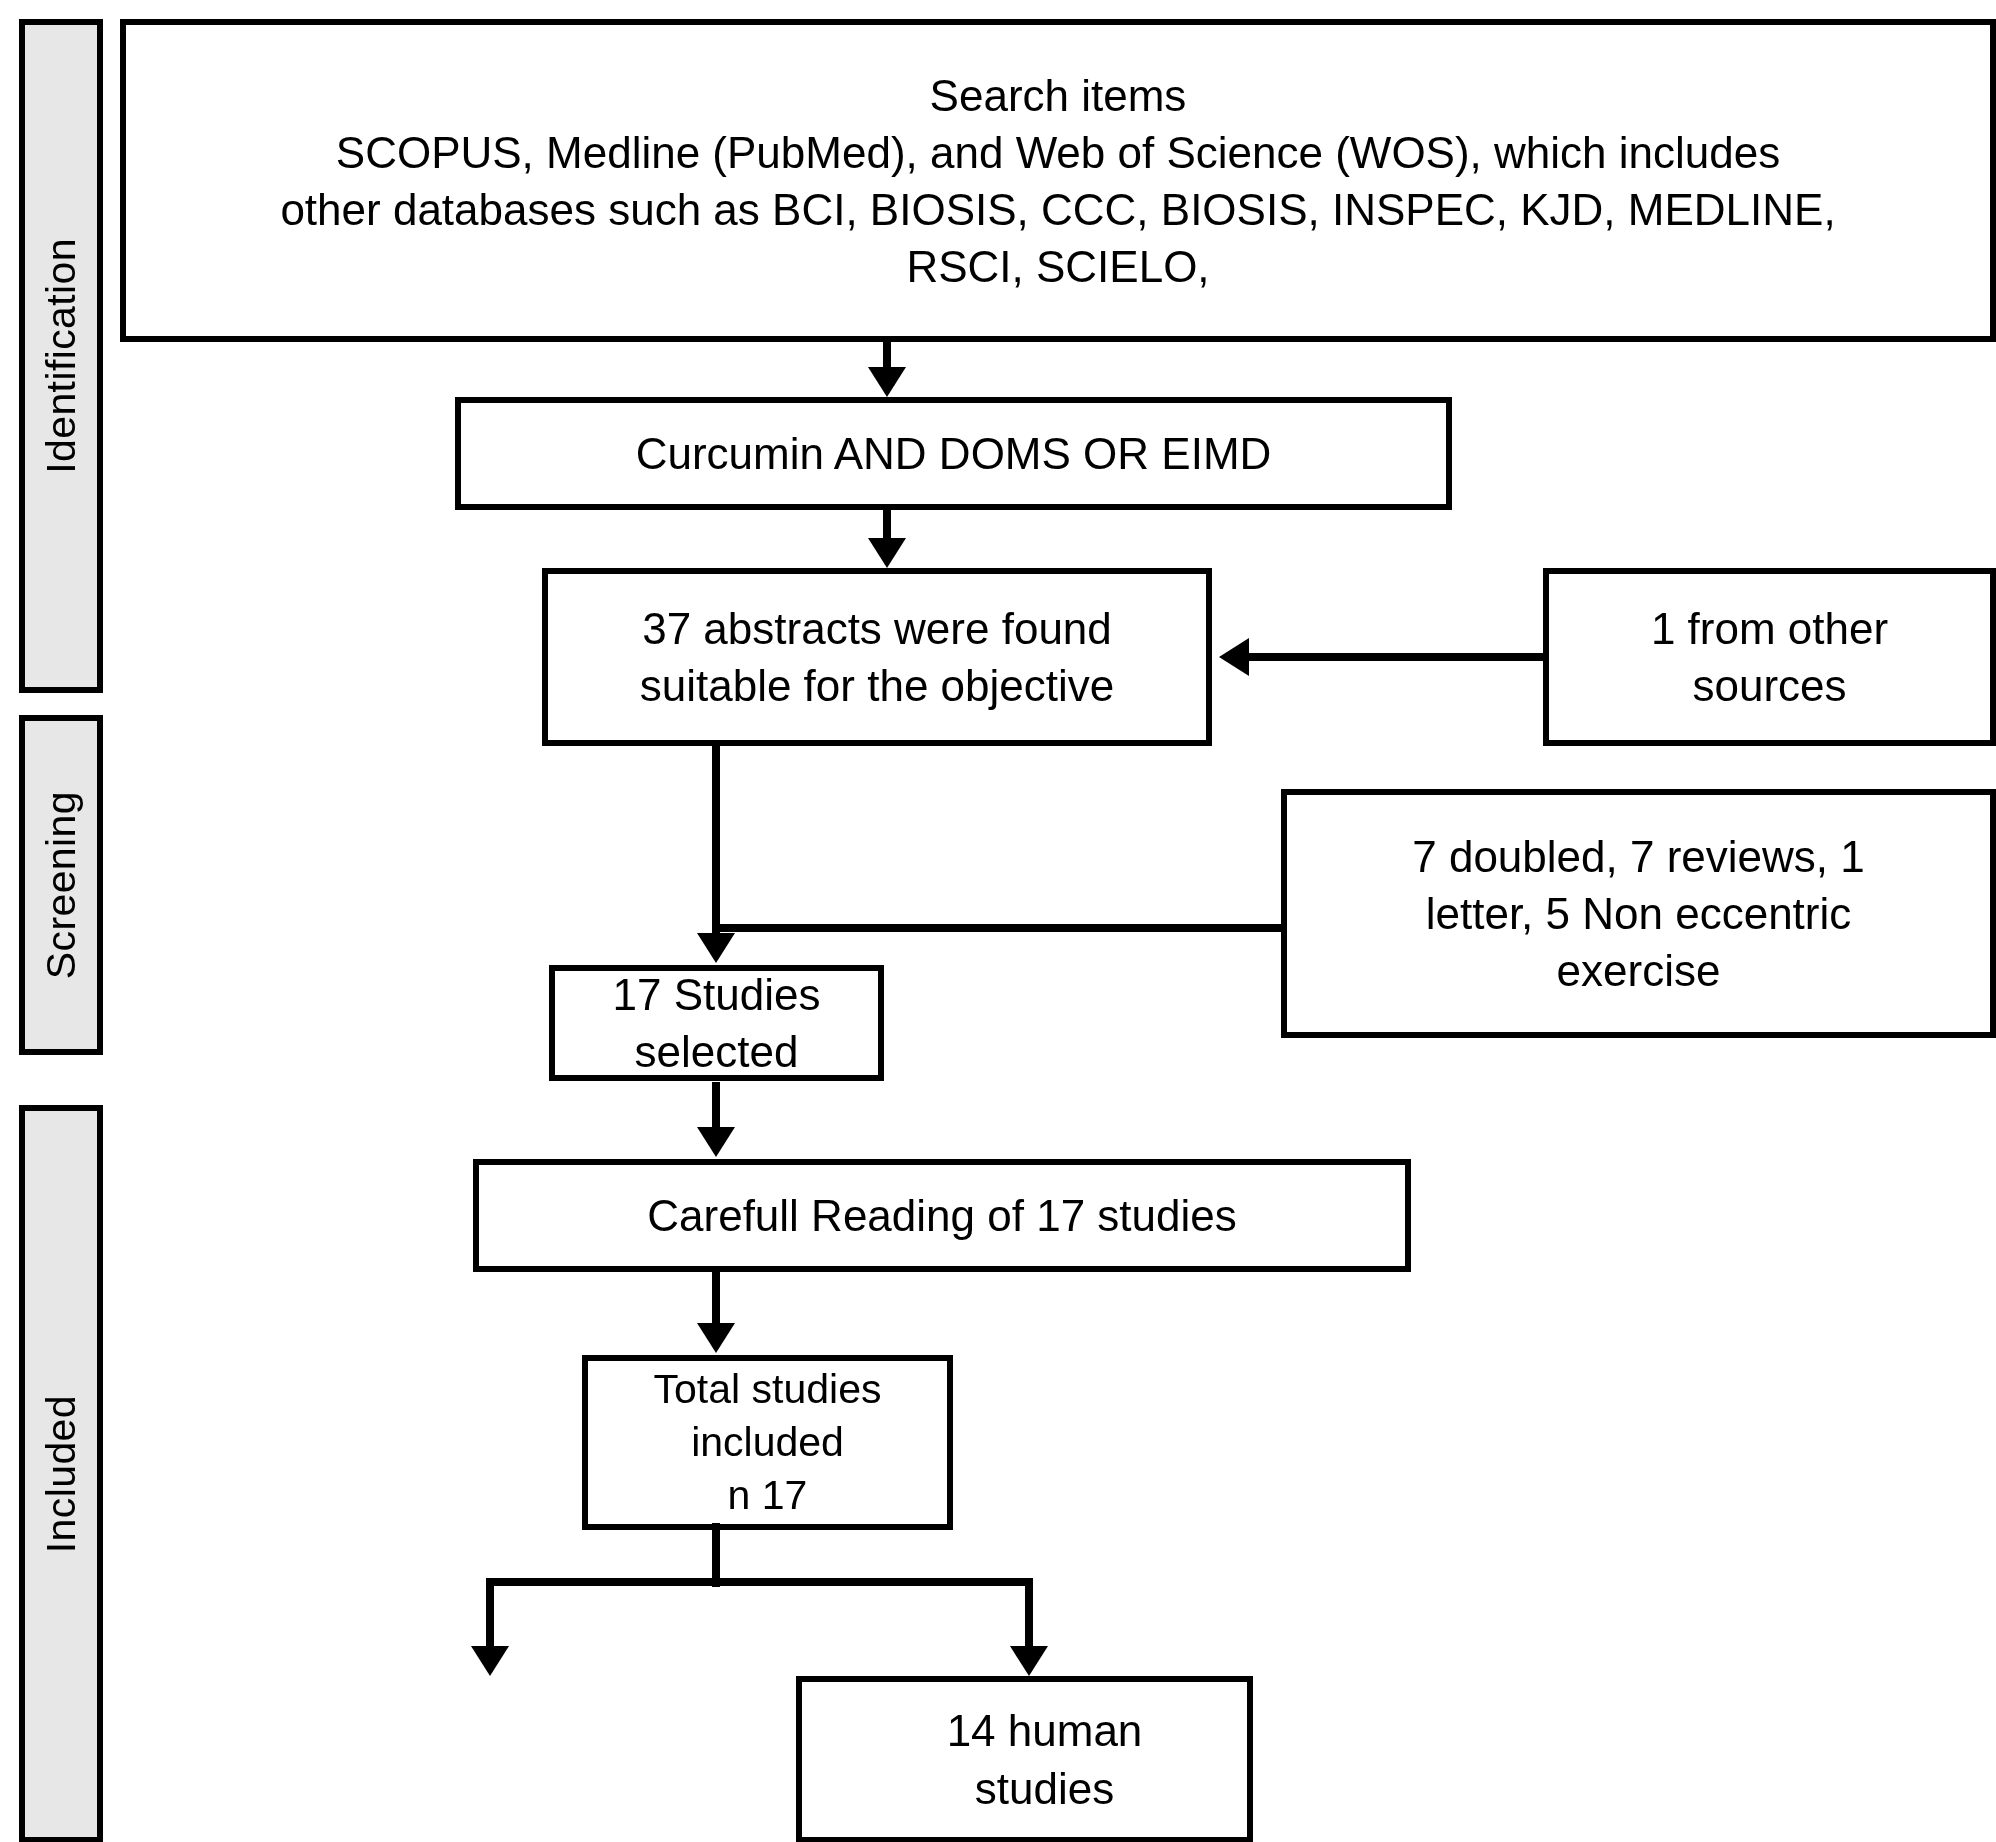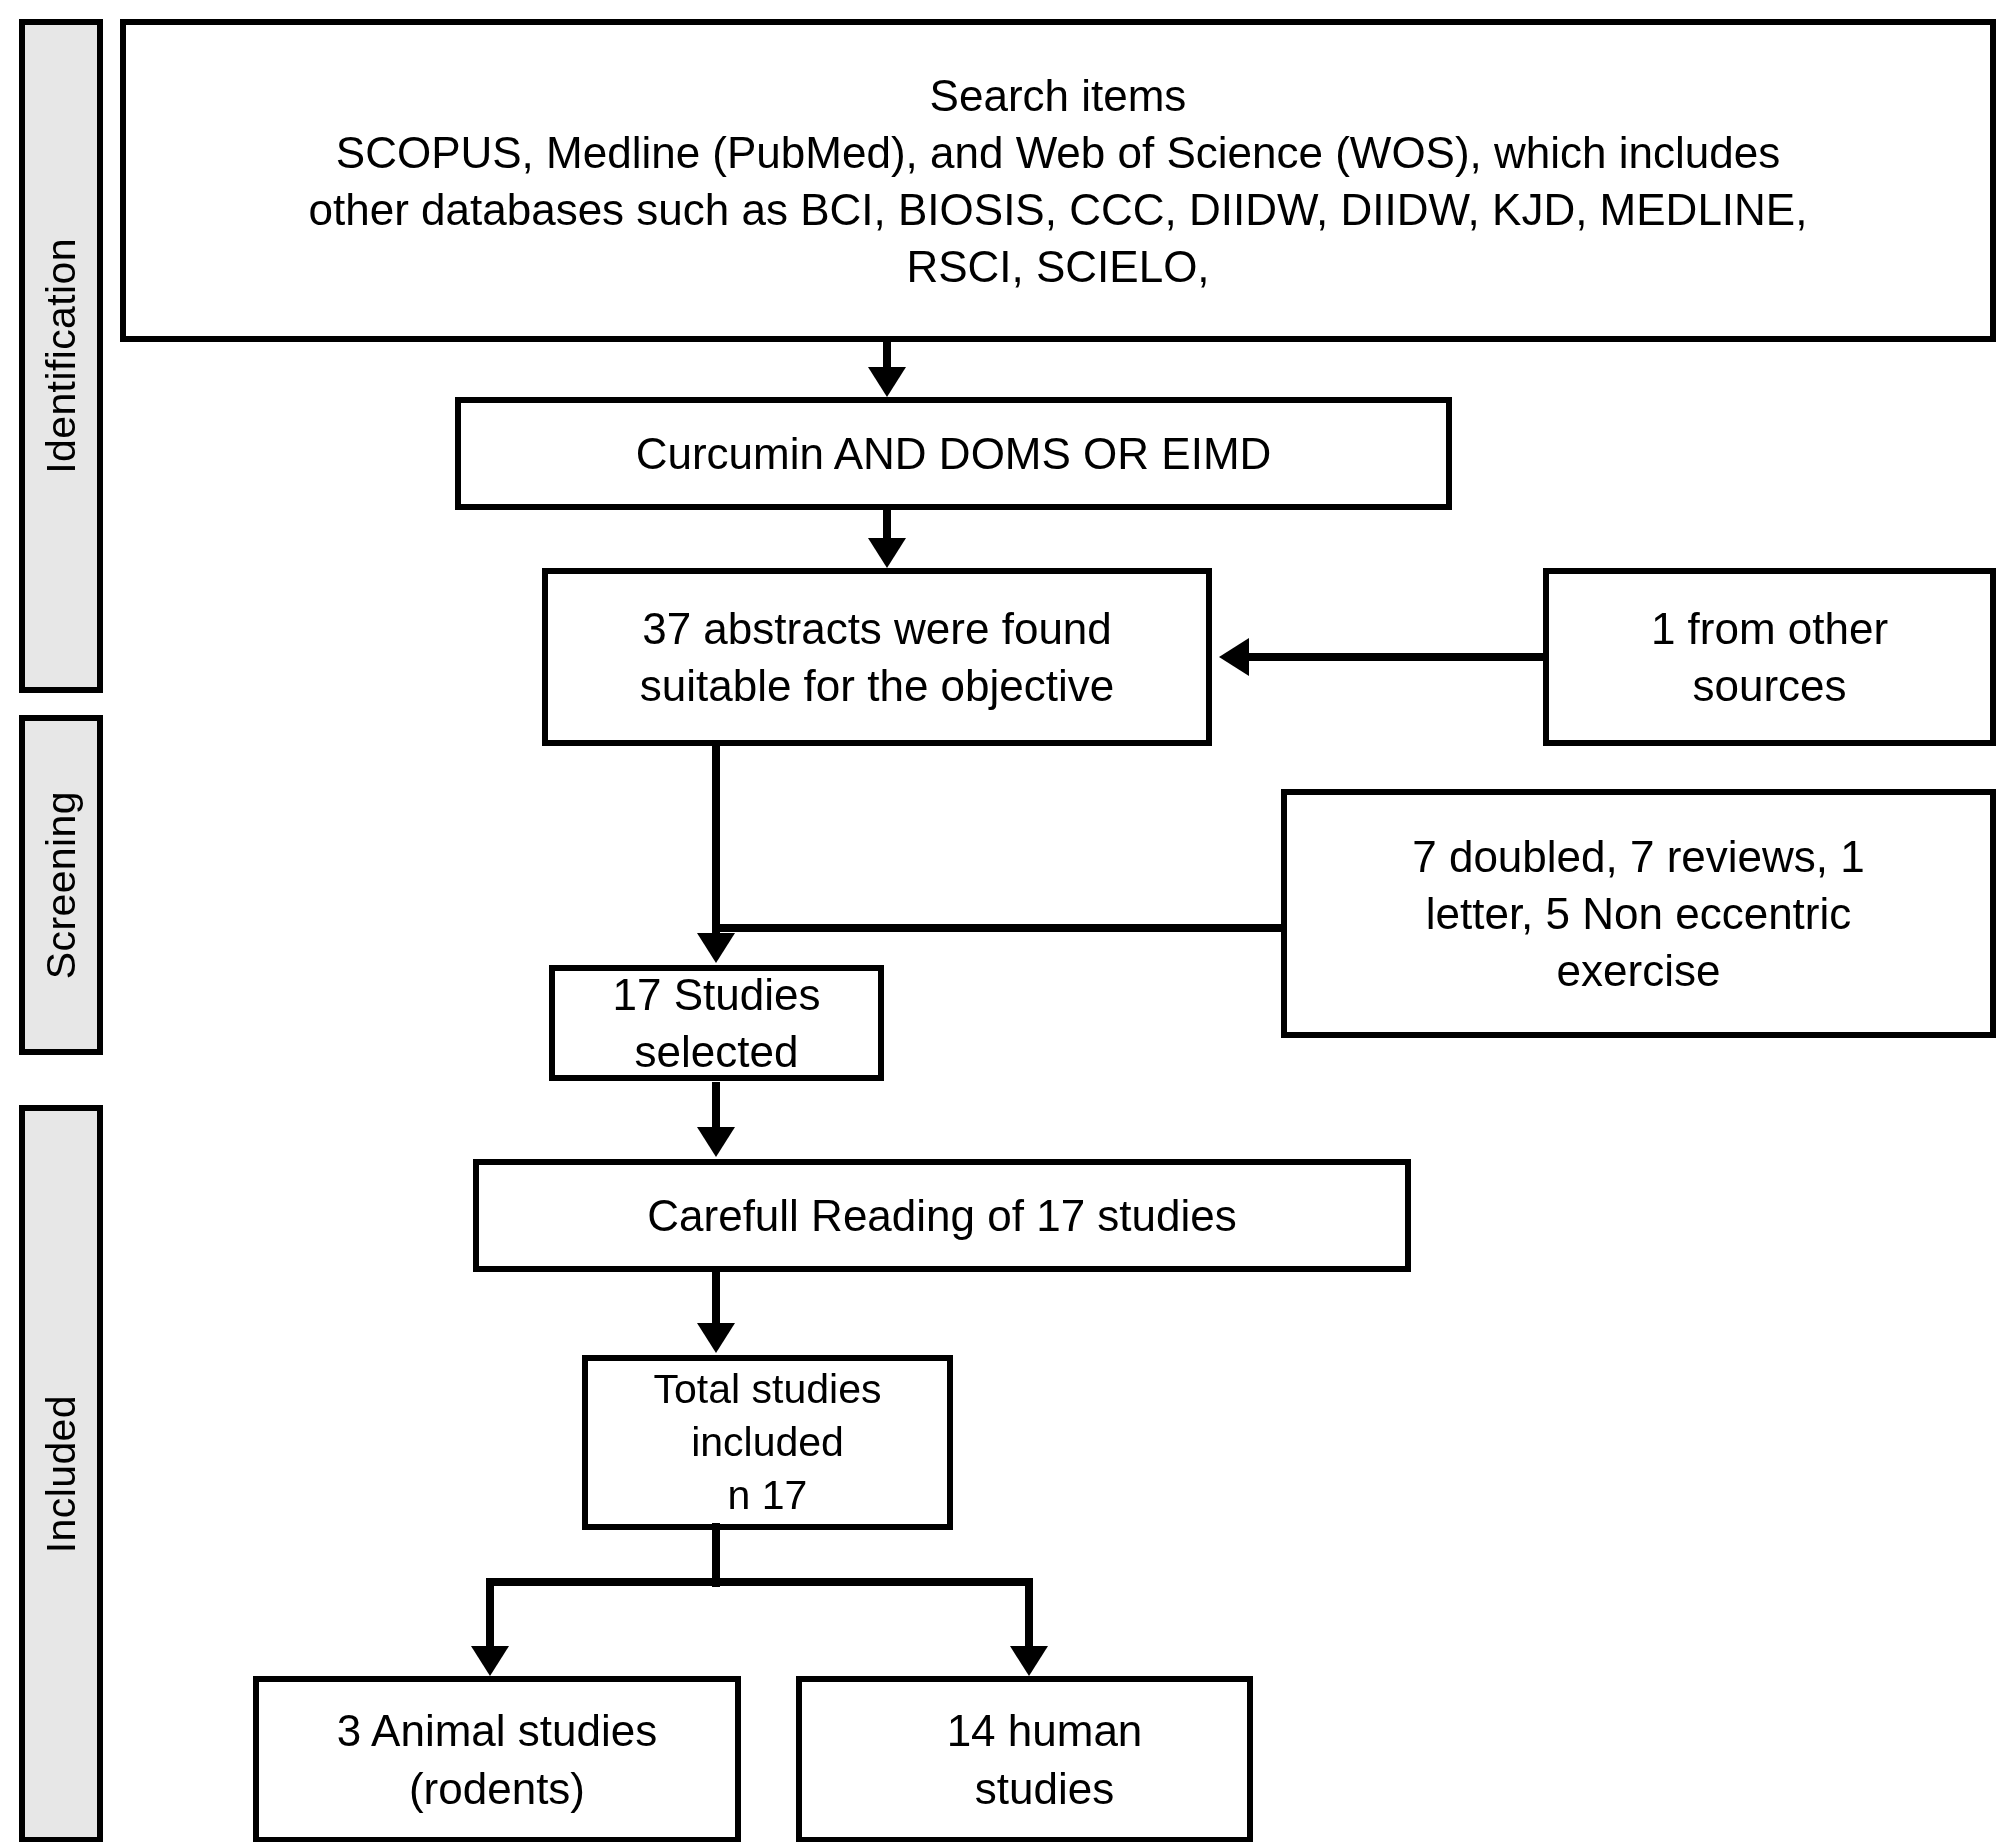--- a/index.html
+++ b/index.html
@@ -96,21 +96,21 @@
     <span class="stage-label">Screening</span>
   </div>
 
   <div class="stage" style="left:19.4px; top:1105px; width:84px; height:738px;">
     <span class="stage-label">Included</span>
   </div>
 
   <div class="node fs-big" style="left:120px; top:19.4px; width:1876px; height:323px;">
     <span class="txt">Search items
 SCOPUS, Medline (PubMed), and Web of Science (WOS), which includes
-other databases such as BCI, BIOSIS, CCC, DIIDW, DIIDW, KJD, MEDLINE,
+other databases such as BCI, BIOSIS, CCC, BIOSIS, INSPEC, KJD, MEDLINE,
 RSCI, SCIELO,</span>
   </div>
 
   <div class="vline" style="left:883px; top:342px; width:8px; height:26.5px;"></div>
   <div class="arrow-down" style="left:868px; top:367px;"></div>
 
   <div class="node fs-big" style="left:455px; top:397px; width:997px; height:113px;">
     <span class="txt">Curcumin AND DOMS OR EIMD</span>
   </div>
 
@@ -160,24 +160,20 @@
 n 17</span>
   </div>
 
   <div class="vline" style="left:712px; top:1523px; width:8px; height:64px;"></div>
   <div class="hline" style="left:486px; top:1578px; width:547px; height:8px;"></div>
   <div class="vline" style="left:486px; top:1578px; width:8px; height:71px;"></div>
   <div class="vline" style="left:1025px; top:1578px; width:8px; height:71px;"></div>
   <div class="arrow-down" style="left:471px; top:1646px;"></div>
   <div class="arrow-down" style="left:1010px; top:1646px;"></div>
 
-  <div class="node fs-big" style="left:253px; top:1676px; width:488px; height:167px;">
-    <span class="txt">3 Animal studies
-(rodents)</span>
-  </div>
 
   <div class="node fs-big" style="left:796px; top:1676px; width:457px; height:167px;padding-left:40px;">
     <span class="txt">14 human
 studies</span>
   </div>
 
 </div>
 
 
 </body></html>

